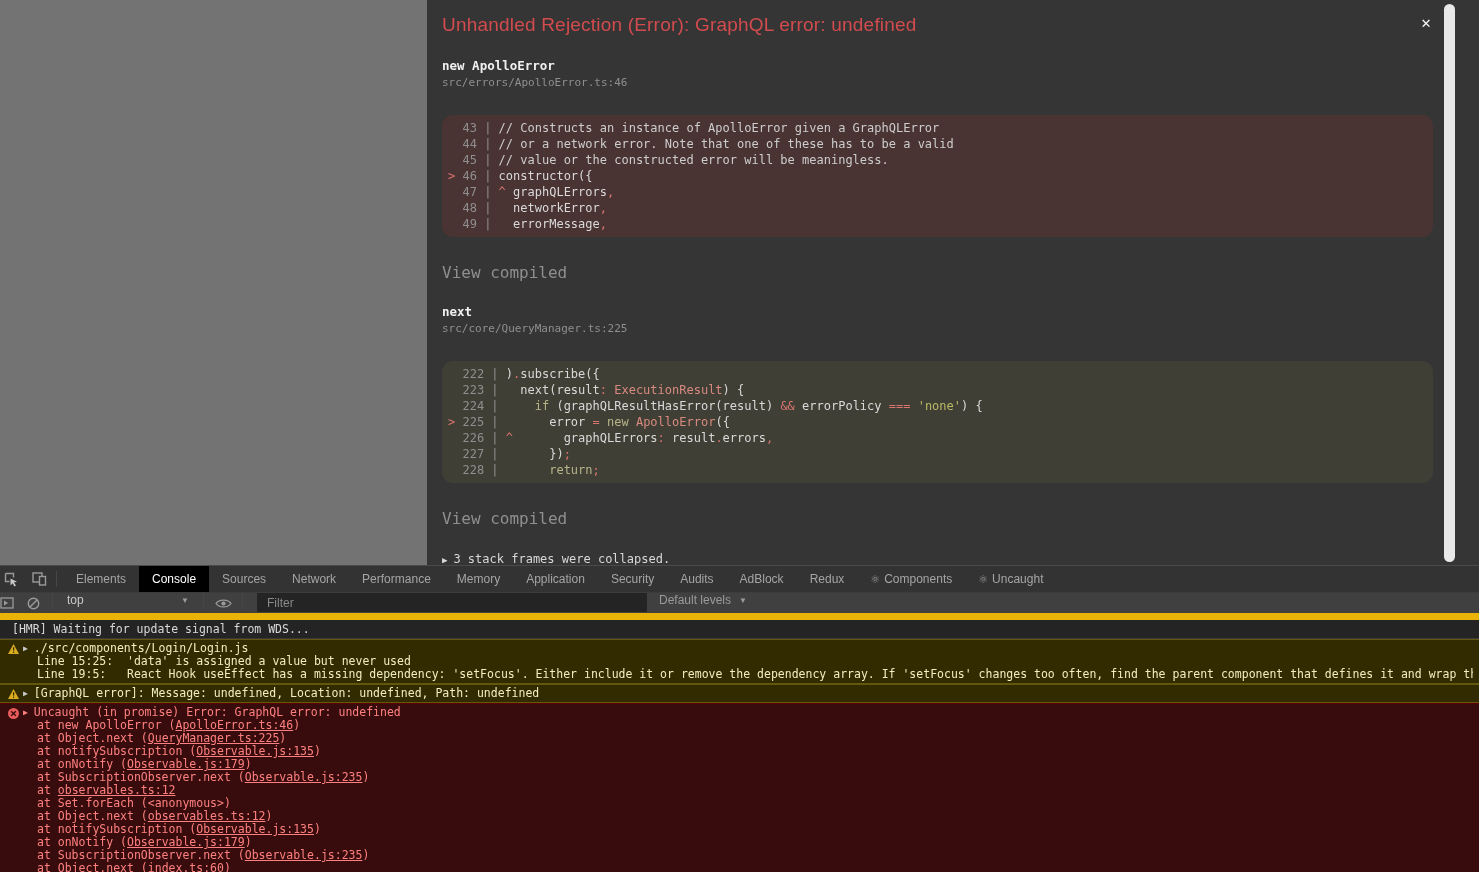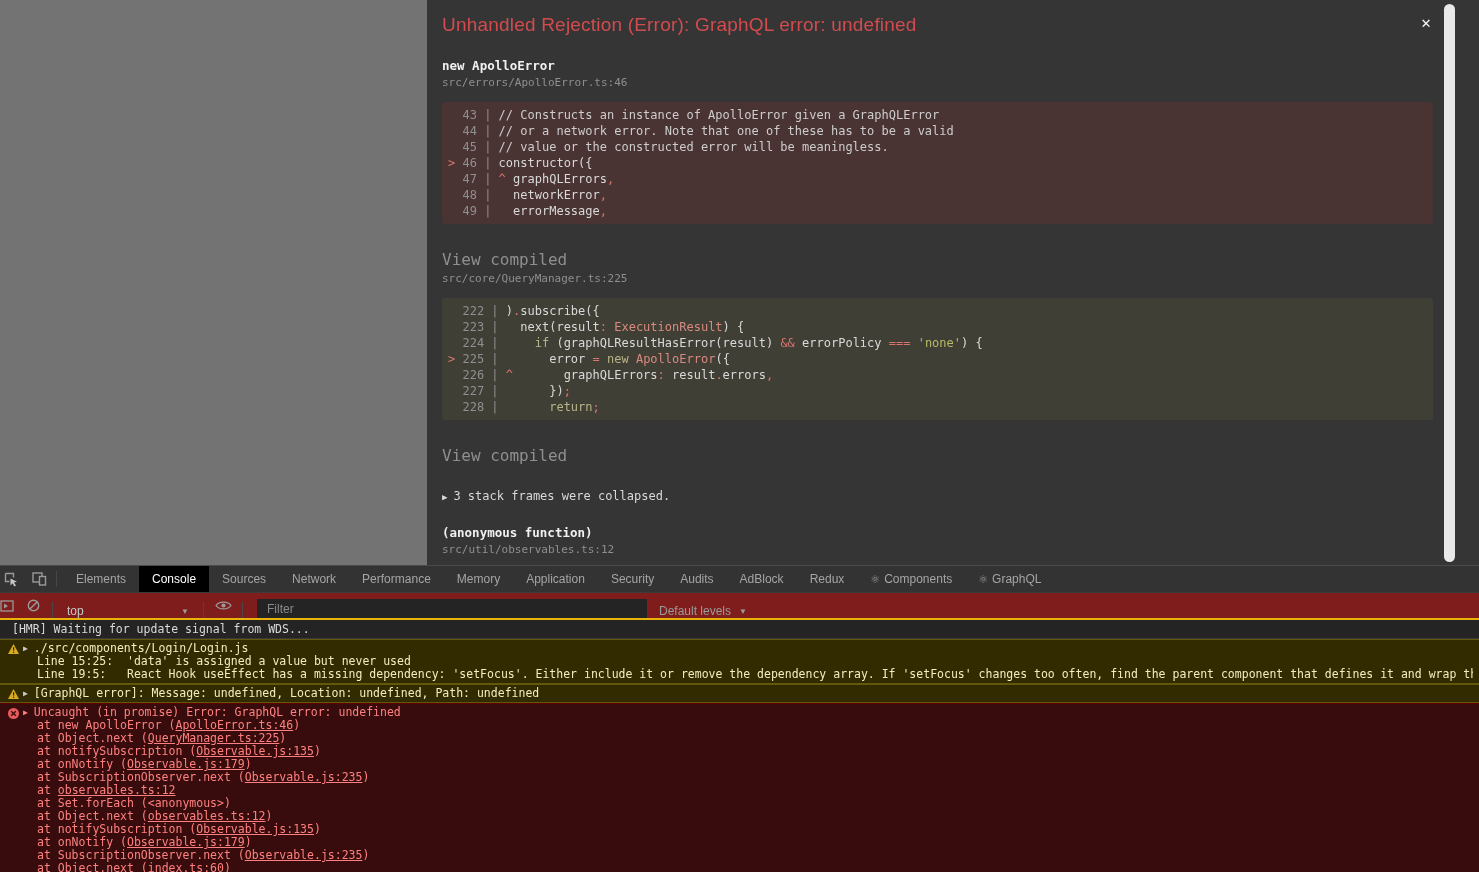--- a/index.html
+++ b/index.html
@@ -10,21 +10,21 @@
   
   .top-area { position:absolute; top:0; left:0; width:1479px; height:565px; background:#737373; overflow:hidden; }
   .overlay { position:absolute; top:0; left:427px; width:1052px; height:565px; background:#353535;
              padding:10px 46px 0 15px; overflow:hidden; }
   .overlay-title { color:#d24b4e; font-size:19px; font-weight:400; letter-spacing:0.2px; padding-top:4px; }
   .overlay-close { position:absolute; top:13px; right:48px; color:#f5f5f5; font-size:16px; font-weight:bold;
                    cursor:pointer; font-family:"DejaVu Sans Mono", monospace; }
   .frame-name { margin-top:22px; color:#f0f0f0; font-weight:bold; font-size:12.5px;
                 font-family:"DejaVu Sans Mono", monospace; }
   .frame-loc { margin-top:3px; color:#8f8f8f; font-size:11px; font-family:"DejaVu Sans Mono", monospace; }
-  .code-block { margin-top:13px; padding:5px 0 5px 6px; border-radius:3px; overflow:hidden; }
+  .code-block { margin-top:26px; padding:5px 0 5px 6px; border-radius:11px; overflow:hidden; }
   .code-block.error { background:#4a3333; }
   .code-block.neutral { background:#403f35; }
   .code-line { white-space:pre; font-family:"DejaVu Sans Mono", monospace; font-size:12px; line-height:16px; }
   .gut { color:#8f8f8f; }
   .gut-num { display:inline-block; text-align:right; }
   .mark-red { color:#d9756f; }
   .c-w { color:#d9d9d9; }
   .c-c { color:#cdcdcd; }
   .c-r { color:#d9756f; }
   .c-p { color:#d98a80; }
@@ -41,21 +41,21 @@
   
   .devtools { position:absolute; top:565px; left:0; width:1479px; height:307px; background:#242424;
               border-top:1px solid #4a4a4a; overflow:hidden; }
   .tabbar { display:flex; align-items:center; height:27px; background:#333; border-bottom:1px solid #3c3c3c; }
   .tabbar-icons { display:flex; align-items:center; gap:10px; padding:0 8px 0 2px; height:100%; }
   .vsep { width:1px; height:16px; background:#474747; }
   .tabs { display:flex; height:100%; margin-left:6px;align-items:flex-end; }
   .tab { display:flex; align-items:center; padding:0 13px; color:#a5a5a5; font-size:12px; cursor:pointer; height:100%; }
   .tab.active { background:#000; color:#fff; }
   .tab .react-ic { margin-right:4px; color:#9a9a9a; font-size:11px; line-height:1; }
-  .toolbar { display:flex; align-items:flex-end; height:27px; background:#7f1d1d; border-bottom:2px solid #eab308; }
+  .toolbar { display:flex; align-items:flex-start; height:27px; background:#404040; border-bottom:7px solid #eab308; }
   .tool-ic { display:flex; align-items:center; justify-content:center; width:26px; height:100%; cursor:pointer; }
   .ctx-select { display:flex; align-items:center; justify-content:space-between; width:138px; padding:0 8px;
                 color:#c8c8c8; font-size:12px; cursor:pointer; }
   .dd-arrow { color:#9a9a9a; font-size:8px; margin-left:8px; }
   .filter-input { width:390px; height:19px; margin-left:8px; background:#242424; border:none; outline:none;
                   color:#c8c8c8; font-size:12px; padding:0 10px; font-family:"Liberation Sans", sans-serif; }
   .filter-input::placeholder { color:#8a8a8a; }
   .levels { display:flex; align-items:center; margin-left:12px; color:#9a9a9a; font-size:12px; cursor:pointer; }
 
   .console-out { position:relative; height:252px; overflow:hidden;
@@ -89,20 +89,21 @@
           <div class="code-block error">
             <div class="code-line"><span class="gut"> </span><span class="gut gut-num"> 43</span><span class="gut"> | </span><span class="c-c">// Constructs an instance of ApolloError given a GraphQLError</span></div>
             <div class="code-line"><span class="gut"> </span><span class="gut gut-num"> 44</span><span class="gut"> | </span><span class="c-c">// or a network error. Note that one of these has to be a valid</span></div>
             <div class="code-line"><span class="gut"> </span><span class="gut gut-num"> 45</span><span class="gut"> | </span><span class="c-c">// value or the constructed error will be meaningless.</span></div>
             <div class="code-line"><span class="mark-red">&gt;</span><span class="gut gut-num"> 46</span><span class="gut"> | </span><span class="c-w">constructor({</span></div>
             <div class="code-line"><span class="gut"> </span><span class="gut gut-num"> 47</span><span class="gut"> | </span><span class="c-r">^</span><span class="c-w"> graphQLErrors</span><span class="c-r">,</span></div>
             <div class="code-line"><span class="gut"> </span><span class="gut gut-num"> 48</span><span class="gut"> | </span><span class="c-w">  networkError</span><span class="c-r">,</span></div>
             <div class="code-line"><span class="gut"> </span><span class="gut gut-num"> 49</span><span class="gut"> | </span><span class="c-w">  errorMessage</span><span class="c-r">,</span></div>
           </div>
           <div class="view-compiled">View compiled</div>
+          <div class="frame-name">next</div>
           <div class="frame-loc">src/core/QueryManager.ts:225</div>
           <div class="code-block neutral">
             <div class="code-line"><span class="gut"> </span><span class="gut gut-num"> 222</span><span class="gut"> | </span><span class="c-w">)</span><span class="c-r">.</span><span class="c-w">subscribe({</span></div>
             <div class="code-line"><span class="gut"> </span><span class="gut gut-num"> 223</span><span class="gut"> | </span><span class="c-w">  next(result</span><span class="c-r">:</span><span class="c-w"> </span><span class="c-p">ExecutionResult</span><span class="c-w">) {</span></div>
             <div class="code-line"><span class="gut"> </span><span class="gut gut-num"> 224</span><span class="gut"> | </span><span class="c-w">    </span><span class="c-k">if</span><span class="c-w"> (graphQLResultHasError(result) </span><span class="c-r">&amp;&amp;</span><span class="c-w"> errorPolicy </span><span class="c-r">===</span><span class="c-w"> </span><span class="c-y">'none'</span><span class="c-w">) {</span></div>
             <div class="code-line"><span class="mark-red">&gt;</span><span class="gut gut-num"> 225</span><span class="gut"> | </span><span class="c-w">      error </span><span class="c-r">=</span><span class="c-w"> </span><span class="c-k">new</span><span class="c-w"> </span><span class="c-p">ApolloError</span><span class="c-w">({</span></div>
             <div class="code-line"><span class="gut"> </span><span class="gut gut-num"> 226</span><span class="gut"> | </span><span class="c-r">^</span><span class="c-w">       graphQLErrors</span><span class="c-r">:</span><span class="c-w"> result</span><span class="c-r">.</span><span class="c-w">errors</span><span class="c-r">,</span></div>
             <div class="code-line"><span class="gut"> </span><span class="gut gut-num"> 227</span><span class="gut"> | </span><span class="c-w">      })</span><span class="c-r">;</span></div>
             <div class="code-line"><span class="gut"> </span><span class="gut gut-num"> 228</span><span class="gut"> | </span><span class="c-w">      </span><span class="c-k">return</span><span class="c-r">;</span></div>
           </div>
@@ -169,21 +170,21 @@
           </div>
           <div class="tab">
             <span>Redux</span>
           </div>
           <div class="tab">
             <span class="react-ic">⚛</span>
             <span>Components</span>
           </div>
           <div class="tab">
             <span class="react-ic">⚛</span>
-            <span>GraphQL</span>
+            <span>Uncaught</span>
           </div>
         </div>
     </div>
 
     <div class="toolbar">
       <span class="tool-ic" style="margin-left:-6px">
         <svg width="14" height="12" viewBox="0 0 14 12">
             <rect x="1" y="1" width="12" height="10" fill="none" stroke="#9a9a9a" stroke-width="1.3"></rect>
             <path d="M4 3.5 L8 6 L4 8.5 Z" fill="#9a9a9a"></path>
           </svg>

